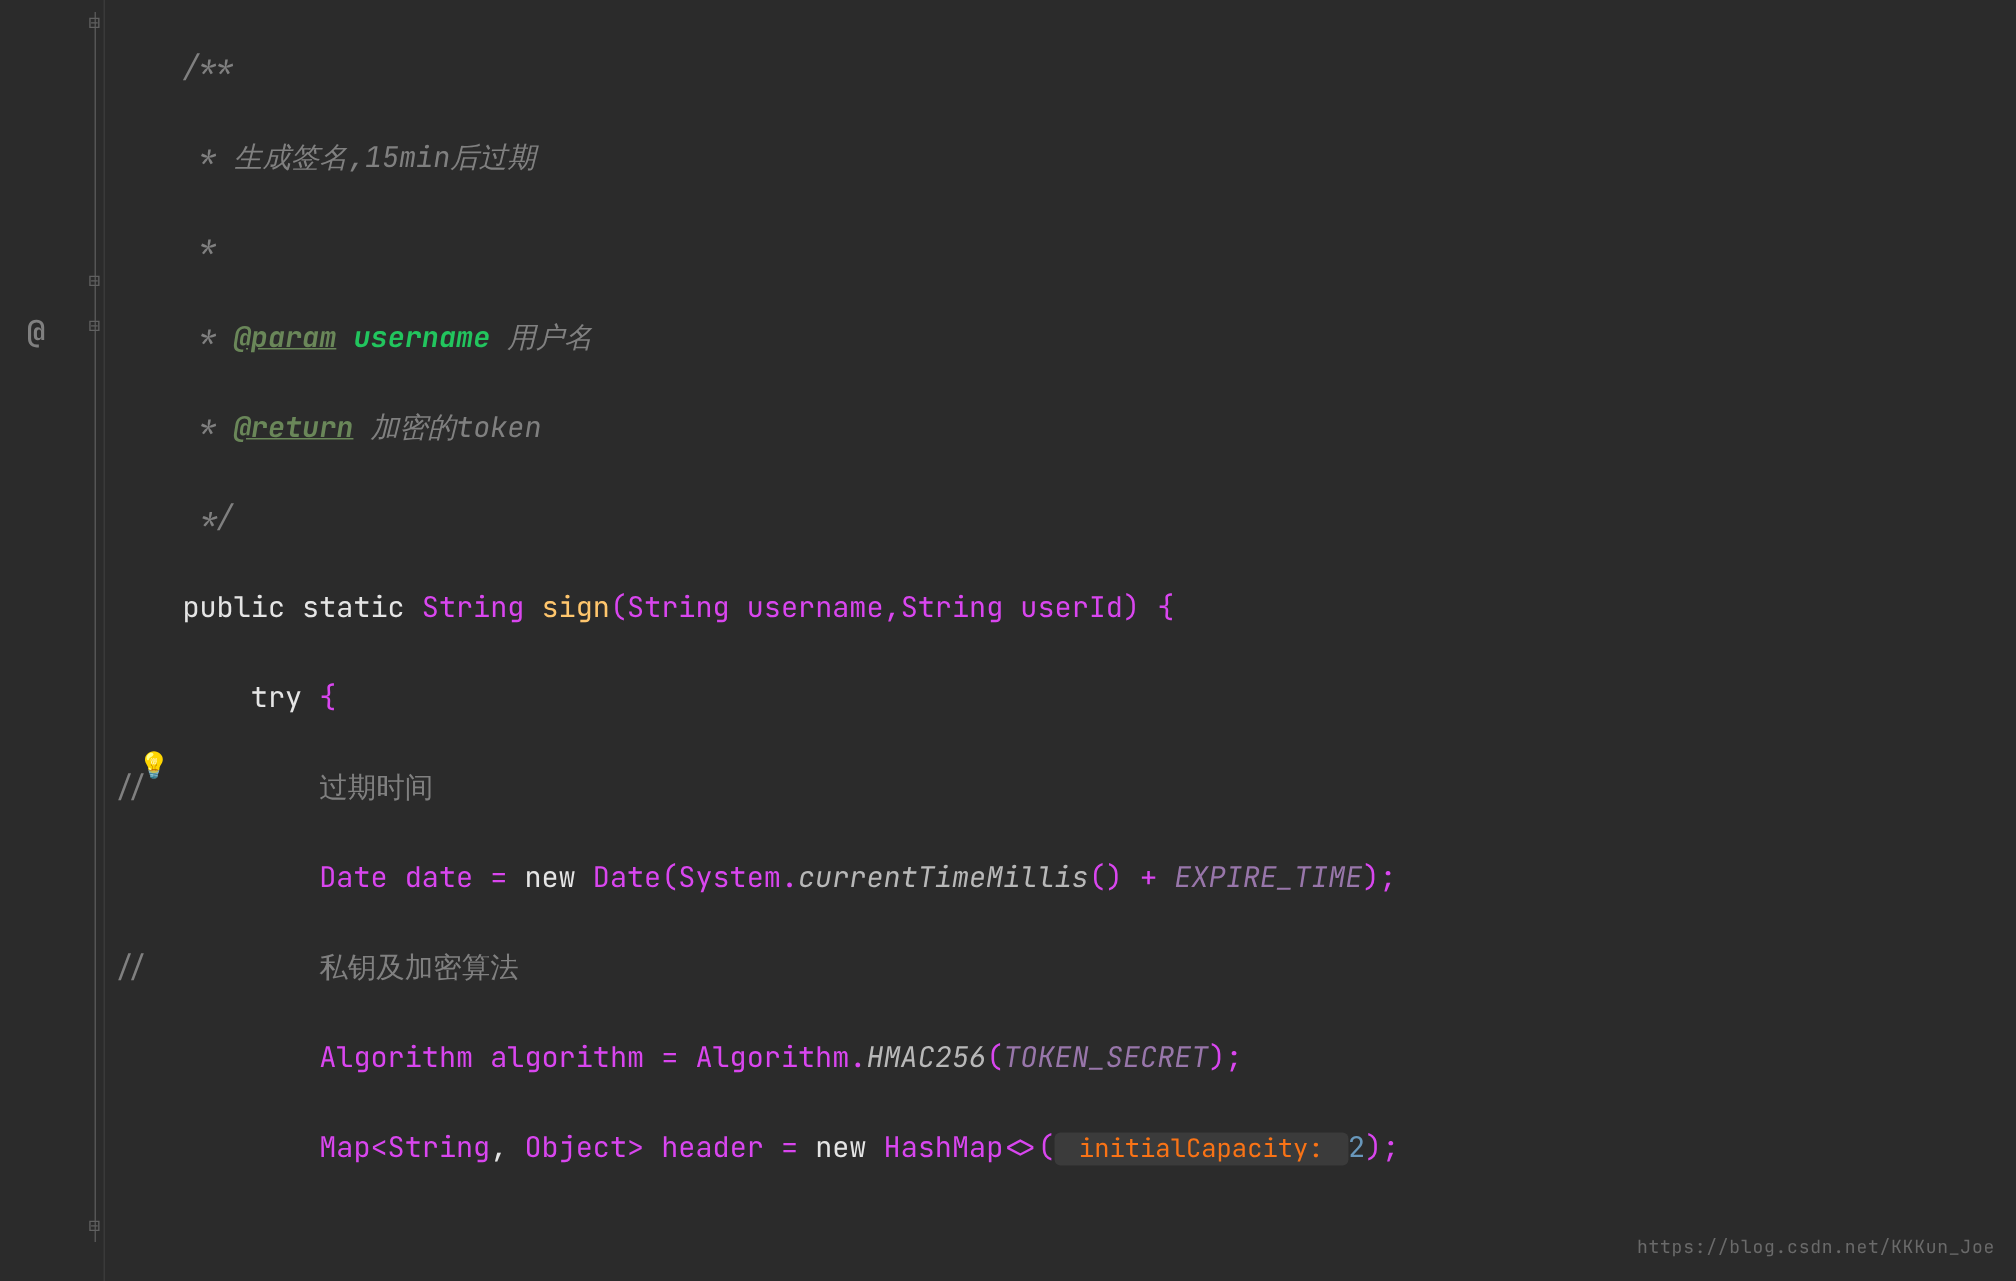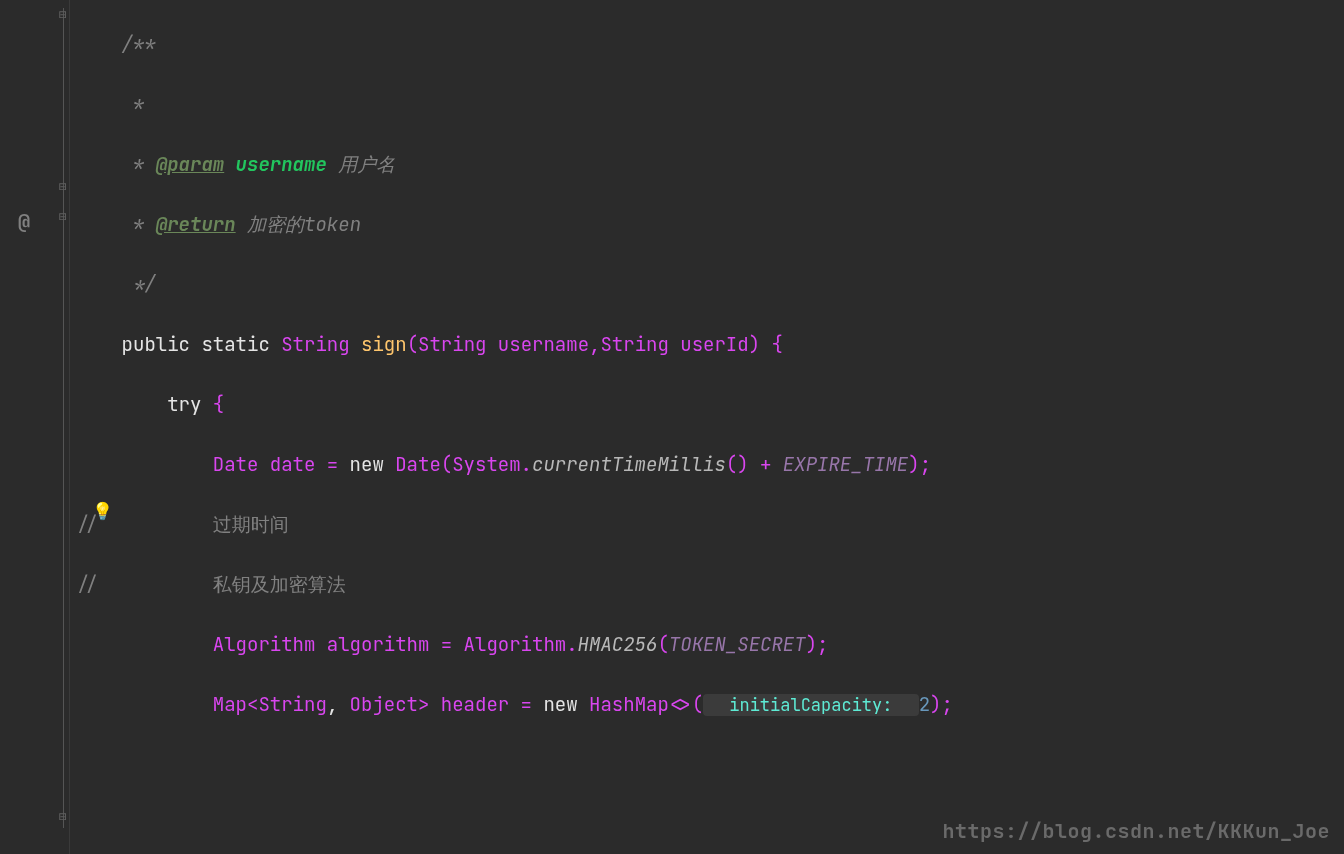--- a/index.html
+++ b/index.html
@@ -36,21 +36,21 @@
   .comment   { color: #808080; }
   .doc       { color: #808080; font-style: italic; }
   .doc-tag   { color: #6a8759; font-style: italic; text-decoration: underline; font-weight: 600; }
   .doc-param { color: #22c55e; font-style: italic; font-weight: bold; }
   .keyword   { color: #e5e5e5; }
   .method-decl { color: #ffc66d; text-align: center; }
   .number    { color: #6897bb; }
   .static-m  { color: #b8b8b8; font-style: italic; }
   .static-f  { color: #9876aa; font-style: italic; }
   .plain     { color: #d946ef; }
-  .hint-bg   { background: #3b3b3b; color: #5eead4; padding: 0 16px; border-radius: 4px; font-size: 17px; }
+  .hint-bg   { background: #3b3b3b; color: #f97316; padding: 0 6px; border-radius: 4px; font-size: 17px; }
   
   .fold-mark {
     position: absolute;
     left: 56px;
     width: 14px;
     height: 14px;
     display: flex;
     align-items: center;
     justify-content: center;
     color: #606060;
@@ -66,23 +66,22 @@
   .bulb {
     position: absolute;
     left: 92px;
     font-size: 17px;
   }
   .watermark {
     position: absolute;
     bottom: 8px;
     right: 14px;
     color: #6a6a6a;
-    font-size: 20px;
+    font-size: 12px;
     letter-spacing: 0.5px;
-    font-weight: bold;
   }
   .fold-line {
     position: absolute;
     left: 63px;
     top: 8px;
     width: 1px;
     background: #555;
     height: 820px;
   }
 </style>
@@ -94,28 +93,29 @@
     <div class="fold-line"></div>
     <span class="fold-mark" style="top:8px">⊟</span>
     <span class="fold-mark" style="top:180px">⊟</span>
     <span class="annotation-at" style="top:206px">@</span>
     <span class="fold-mark" style="top:210px">⊟</span>
     <span class="fold-mark" style="top:810px">⊟</span>
   </div>
 
   <div class="code">
 <span class="line"><span class="doc">    /**</span></span>
+<span class="line"><span class="doc">     * </span><span class="doc">生成签名,15min后过期</span></span>
 <span class="line"><span class="doc">     *</span></span>
 <span class="line"><span class="doc">     * </span><span class="doc-tag">@param</span><span class="doc-param"> username </span><span class="doc">用户名</span></span>
 <span class="line"><span class="doc">     * </span><span class="doc-tag">@return</span><span class="doc"> 加密的token</span></span>
 <span class="line"><span class="doc">     */</span></span>
 <span class="line"><span>    </span><span class="keyword">public static</span><span class="plain"> String </span><span class="method-decl">sign</span><span class="plain">(String username,String userId) {</span></span>
 <span class="line"><span>        </span><span class="keyword">try</span><span class="plain"> {</span></span>
+<span class="line"><span class="comment">//          </span><span class="comment">过期时间</span></span>
 <span class="line"><span class="plain">            Date date = </span><span class="keyword">new</span><span class="plain"> Date(System.</span><span class="static-m">currentTimeMillis</span><span class="plain">() + </span><span class="static-f">EXPIRE_TIME</span><span class="plain">);</span></span>
-<span class="line"><span class="comment">//          </span><span class="comment">过期时间</span></span>
 <span class="line"><span class="comment">//          </span><span class="comment">私钥及加密算法</span></span>
 <span class="line"><span class="plain">            Algorithm algorithm = Algorithm.</span><span class="static-m">HMAC256</span><span class="plain">(</span><span class="static-f">TOKEN_SECRET</span><span class="plain">);</span></span>
 <span class="line"><span class="plain">            Map&lt;String</span><span class="keyword">,</span><span class="plain"> Object&gt; header = </span><span class="keyword">new</span><span class="plain"> HashMap&lt;&gt;(</span><span class="hint-bg"> initialCapacity: </span><span class="number">2</span><span class="plain">);</span></span>
 
 
 
 
 
 
 

